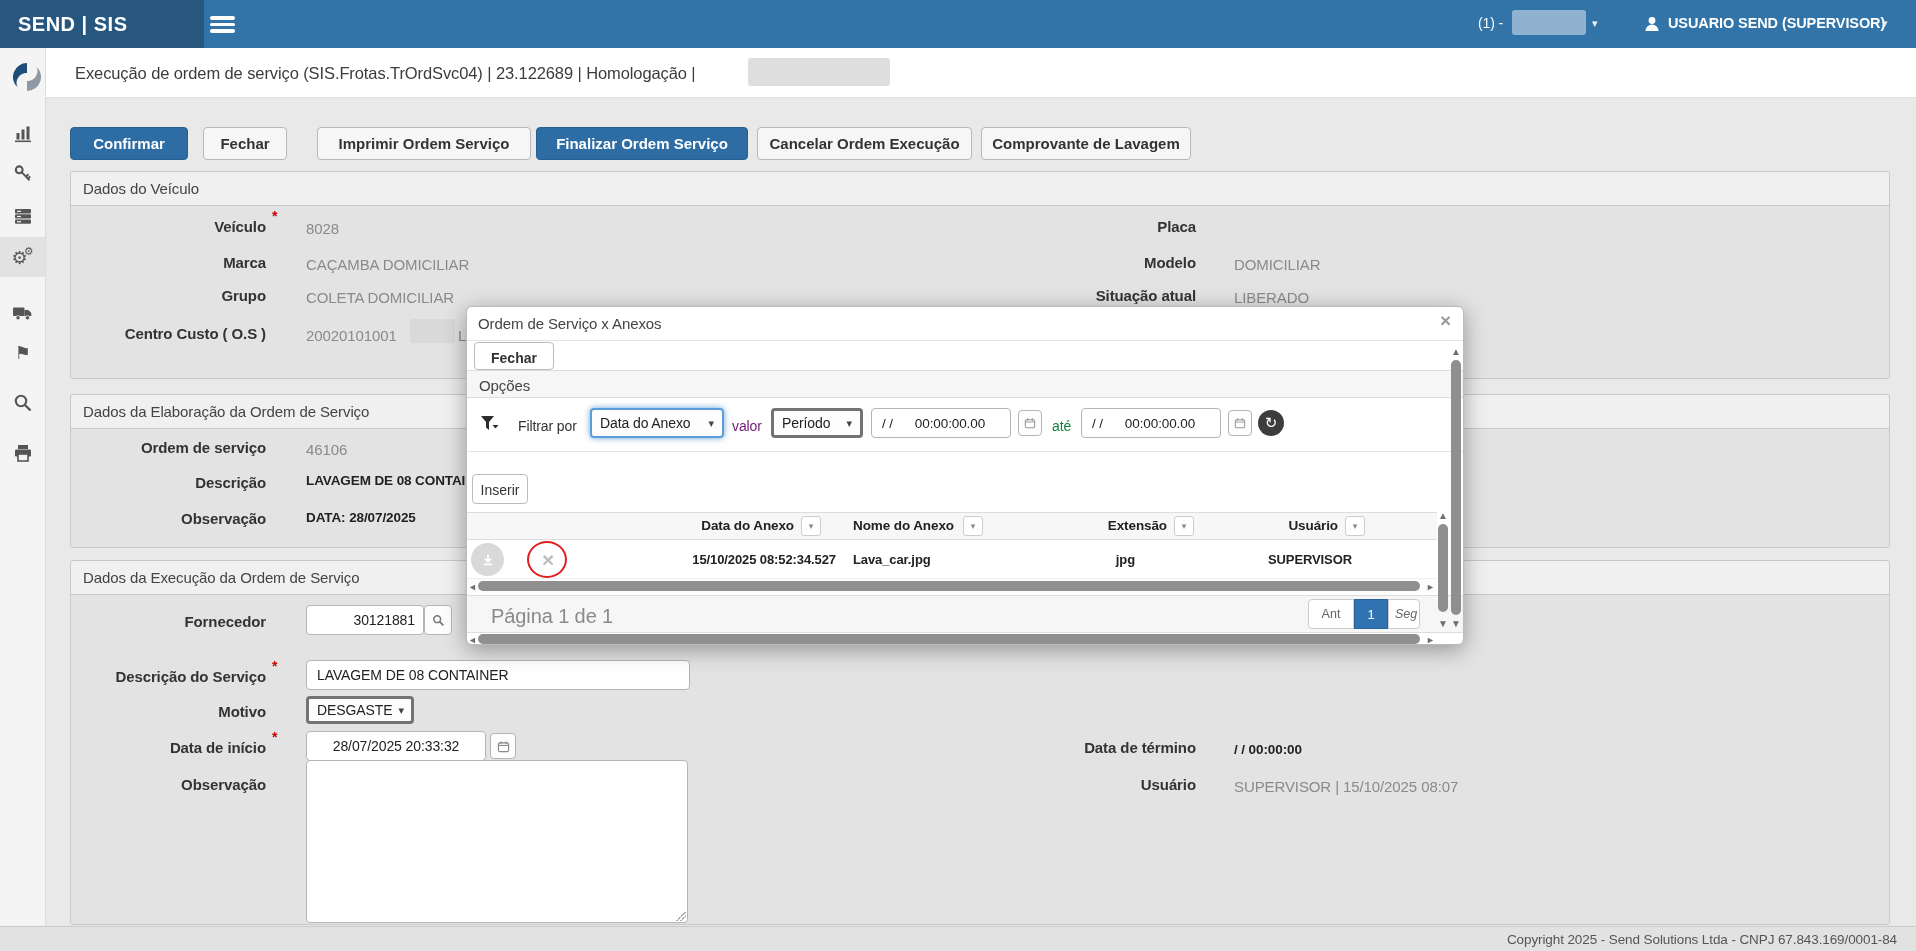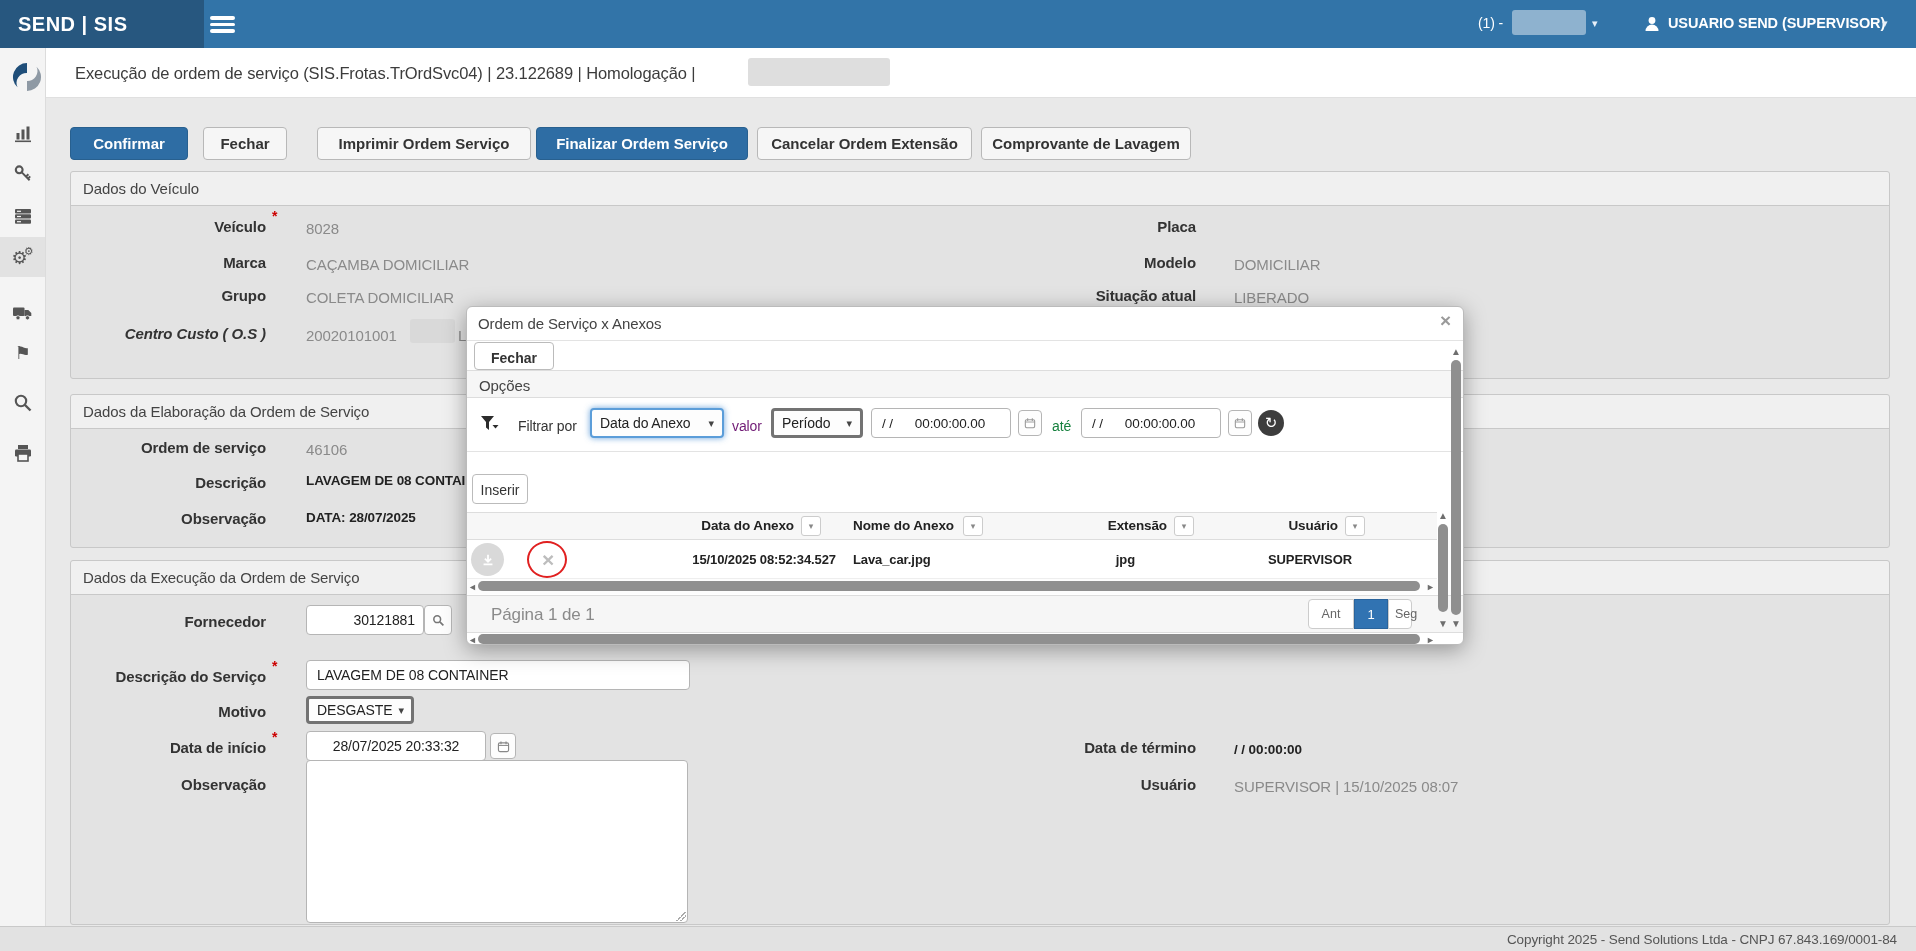--- a/index.html
+++ b/index.html
@@ -160,36 +160,36 @@
   </div>
 
   <div class="abs" id="titlestrip"></div>
   <div class="abs" id="pagetitle">Execução de ordem de serviço (SIS.Frotas.TrOrdSvc04) | 23.122689 | Homologação |</div>
   <div class="abs redact" style="left:748px;top:58px;width:142px;height:28px;background:#dedede;"></div>
 
   <button class="tbtn primary" style="left:70px;width:118px;">Confirmar</button>
   <button class="tbtn" style="left:203px;width:84px;">Fechar</button>
   <button class="tbtn" style="left:317px;width:214px;">Imprimir Ordem Serviço</button>
   <button class="tbtn primary" style="left:536px;width:212px;">Finalizar Ordem Serviço</button>
-  <button class="tbtn" style="left:757px;width:215px;">Cancelar Ordem Extensão</button>
+  <button class="tbtn" style="left:757px;width:215px;">Cancelar Ordem Execução</button>
   <button class="tbtn" style="left:981px;width:210px;">Comprovante de Lavagem</button>
 
   <div class="panel" style="top:171px;height:208px;">
     <div class="panel-h">
       <span class="panel-title">Dados do Veículo</span>
     </div>
   </div>
   <div class="lbl" style="left:80px;top:218px;width:186px;">Veículo</div>
   <div class="req" style="left:272px;top:208px;">*</div>
   <div class="val" style="left:306px;top:220px;">8028</div>
   <div class="lbl" style="left:80px;top:254px;width:186px;">Marca</div>
   <div class="val" style="left:306px;top:256px;">CAÇAMBA DOMICILIAR</div>
   <div class="lbl" style="left:80px;top:287px;width:186px;">Grupo</div>
   <div class="val" style="left:306px;top:289px;">COLETA DOMICILIAR</div>
-  <div class="lbl" style="left:80px;top:325px;width:186px;font-style:italic;">Centro Custo ( O.S )</div>
+  <div class="lbl" style="left:80px;top:325px;width:186px;">Centro Custo ( O.S )</div>
   <div class="val" style="left:306px;top:327px;">20020101001</div>
   <div class="abs redact" style="left:410px;top:319px;width:45px;height:24px;background:#d9d9d9;"></div>
   <div class="val" style="left:458px;top:327px;">L</div>
 
   <div class="lbl" style="left:1000px;top:218px;width:196px;">Placa</div>
   <div class="val" style="left:1234px;top:220px;"></div>
   <div class="lbl" style="left:1000px;top:254px;width:196px;">Modelo</div>
   <div class="val" style="left:1234px;top:256px;">DOMICILIAR</div>
   <div class="lbl" style="left:1000px;top:287px;width:196px;">Situação atual</div>
   <div class="val" style="left:1234px;top:289px;">LIBERADO</div>
@@ -330,25 +330,25 @@
   <div class="gcell" style="left:853px;top:552px;">Lava_car.jpg</div>
   <div class="gcell" style="left:1040px;top:552px;width:95px;text-align:right;">jpg</div>
   <div class="gcell" style="left:1232px;top:552px;width:120px;text-align:right;">SUPERVISOR</div>
 
   <div class="abs" style="left:467px;top:578px;width:970px;height:16px;background:#fdfdfd;border-top:1px solid #eee;"></div>
   <div class="scroll-arrow" style="left:468px;top:582px;">◄</div>
   <div class="hthumb" style="left:478px;top:581px;width:942px;"></div>
   <div class="scroll-arrow" style="left:1426px;top:582px;">►</div>
 
   <div class="modal-bar" style="top:595px;height:38px;">
-    <span style="position:absolute;left:24px;top:9px;font-size:17px;color:#8a8a8a;">Página 1 de 1</span>
+    <span style="position:absolute;left:24px;top:9px;font-size:20px;color:#8a8a8a;">Página 1 de 1</span>
   </div>
   <button class="pgbtn" style="position:absolute;left:1308px;top:599px;width:46px;border-radius:4px 0 0 4px;">Ant</button>
   <button class="pgbtn" style="position:absolute;left:1354px;top:599px;width:34px;background:#3173b2;border-color:#2a649c;color:#fff;font-size:13px;">1</button>
-  <button class="pgbtn" style="position:absolute;left:1388px;top:599px;width:24px;border-radius:0 4px 4px 0;">Seg</button>
+  <button class="pgbtn" style="position:absolute;left:1388px;top:599px;width:32px;border-radius:0 4px 4px 0;font-style:italic;">Seg</button>
 
   <div class="scroll-arrow" style="left:468px;top:635px;">◄</div>
   <div class="hthumb" style="left:478px;top:634px;width:942px;"></div>
   <div class="scroll-arrow" style="left:1426px;top:635px;">►</div>
 
   <div class="scroll-arrow" style="left:1438px;top:510px;font-size:10px;">▲</div>
   <div class="vthumb" style="left:1438px;top:524px;height:88px;"></div>
   <div class="scroll-arrow" style="left:1438px;top:618px;font-size:10px;">▼</div>
 
   <div class="scroll-arrow" style="left:1451px;top:346px;font-size:10px;">▲</div>

